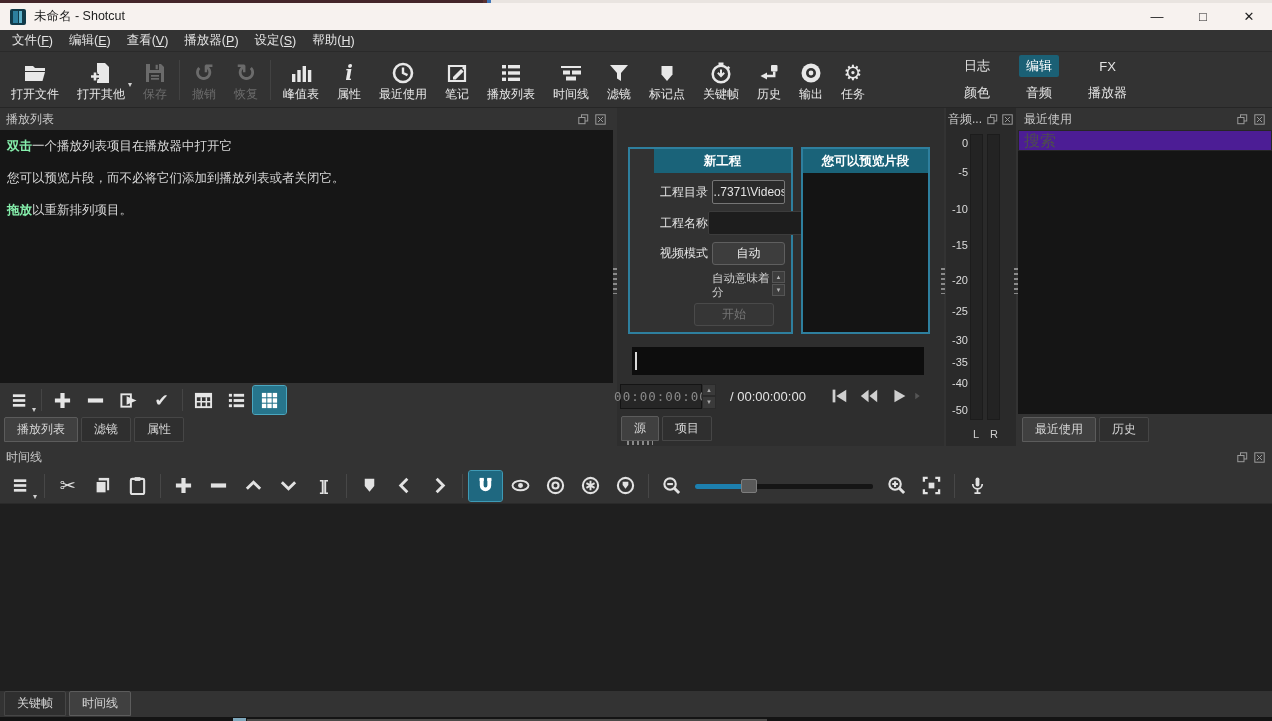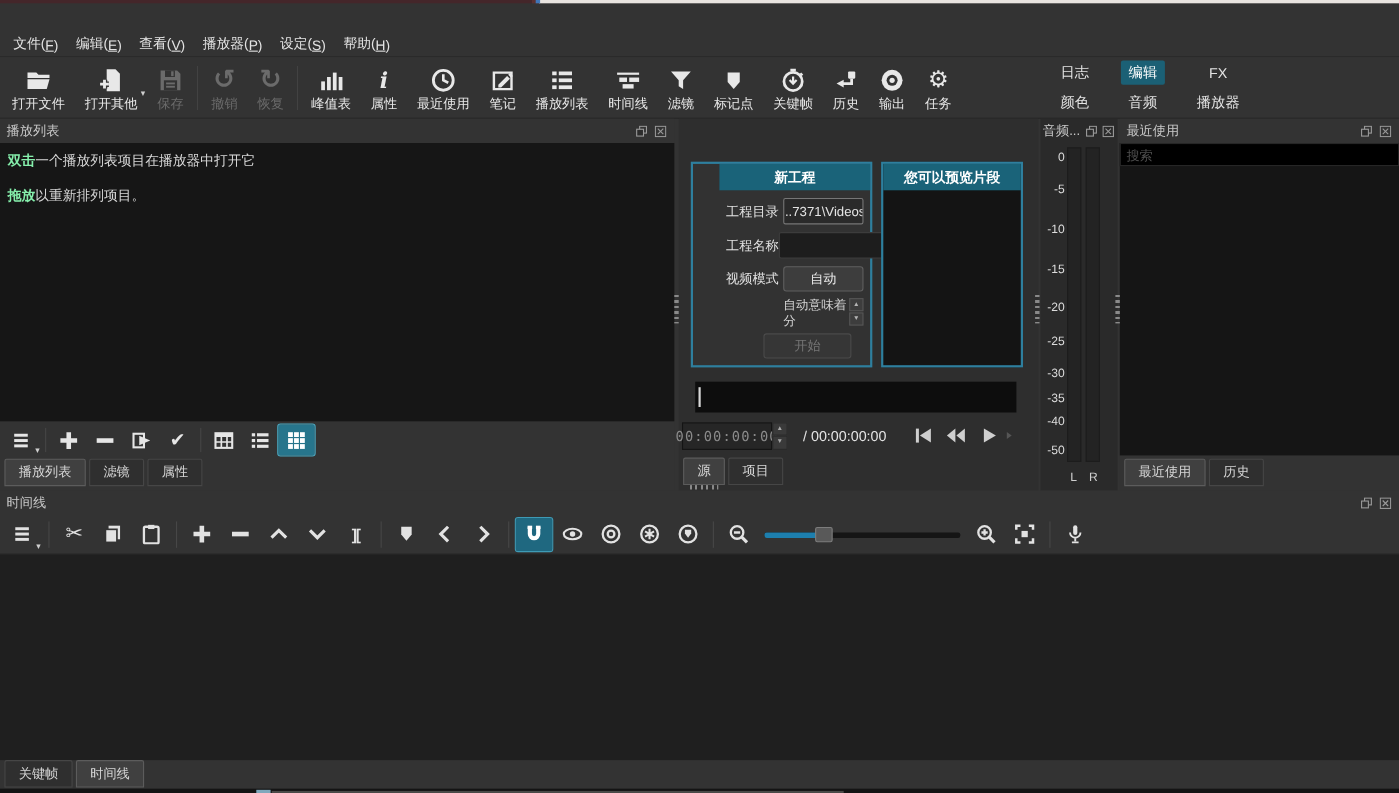--- a/index.html
+++ b/index.html
@@ -101,21 +101,21 @@
   .player-tabs { position:absolute; left:0; top:308px; width:327px; }
 
   
   .audio-panel { position:absolute; left:946px; top:108px; width:70px; height:338px; background:#2a2a2a; }
   .meter-tick { position:absolute; width:22px; text-align:right; font-size:11px; color:#dcdcdc; left:0px; }
   .meter-bar { position:absolute; width:13px; top:26px; height:286px; background:#232323; border:1px solid #1c1c1c; }
   .meter-ch { position:absolute; top:320px; font-size:11px; color:#cfcfcf; }
 
   
   .recent-panel { position:absolute; left:1018px; top:108px; width:254px; height:338px; background:#333; }
-  .recent-search { position:absolute; left:0; top:22px; width:254px; height:21px; background:#000000; border:1px solid #262626; color:#9a9a9a; font-size:12px; padding:0 5px; }
+  .recent-search { position:absolute; left:0; top:22px; width:254px; height:21px; background:#4c1d95; border:1px solid #262626; color:#9a9a9a; font-size:16px; padding:0 5px; }
   .recent-search::placeholder { color:#4e4e4e; }
   .recent-list { position:absolute; left:0; top:43px; width:254px; height:263px; background:#151515; }
   .recent-tabs { position:absolute; left:0; top:309px; width:254px; }
 
   
   .timeline-panel { position:absolute; left:0; top:446px; width:1272px; height:271px; background:#333; }
   .tl-toolbar { position:absolute; left:0; top:22px; width:1272px; height:36px; display:flex; align-items:center; padding-left:4px; border-bottom:1px solid #2a2a2a; }
   .tl-btn { width:33px; height:30px; display:flex; align-items:center; justify-content:center; color:#e2e2e2; position:relative; border-radius:2px; margin:0 1px; }
   .tl-btn.selected { background:#1f6880; outline:1px solid #3e9ab5; }
   .tl-sep { width:1px; height:24px; background:#474747; margin:0 5px; }
@@ -132,20 +132,29 @@
 </style>
 </head>
 <body>
 
 <div class="app">
 
   <div class="desk-top">
       <span class="blue-accent"></span>
     </div>
 
+  <div class="titlebar">
+    <div class="app-icon"></div>
+    <span class="win-title">未命名 - Shotcut</span>
+    <div class="win-controls">
+      <div class="win-btn">—</div>
+      <div class="win-btn">□</div>
+      <div class="win-btn">✕</div>
+    </div>
+  </div>
 
   <div class="menubar">
     <span class="menu-item ak">文件(<u>F</u>)</span>
     <span class="menu-item ak">编辑(<u>E</u>)</span>
     <span class="menu-item ak">查看(<u>V</u>)</span>
     <span class="menu-item ak">播放器(<u>P</u>)</span>
     <span class="menu-item ak">设定(<u>S</u>)</span>
     <span class="menu-item ak">帮助(<u>H</u>)</span>
   </div>
 
@@ -333,20 +342,21 @@
         </span>
       <span class="pbtn">
           <svg viewBox="0 0 11 11" fill="none" stroke="#9a9a9a">
             <rect x="0.8" y="0.8" width="9.4" height="9.4"></rect>
             <path d="M3 3l5 5M8 3L3 8"></path>
           </svg>
         </span>
     </div>
     <div class="playlist-content">
       <div class="hint-line"><b>双击</b><span>一个播放列表项目在播放器中打开它</span></div>
+      <div class="hint-line"><span>您可以预览片段，而不必将它们添加到播放列表或者关闭它。</span></div>
       <div class="hint-line"><b>拖放</b><span>以重新排列项目。</span></div>
     </div>
     <div class="mini-toolbar">
       <div class="mt-btn">
           <svg class="i20" viewBox="0 0 20 20" fill="currentColor">
             <rect x="2" y="3.5" width="13" height="2.8"></rect>
             <rect x="2" y="8.6" width="13" height="2.8"></rect>
             <rect x="2" y="13.7" width="13" height="2.8"></rect>
           </svg>
           <span class="mt-caret">▾</span>

